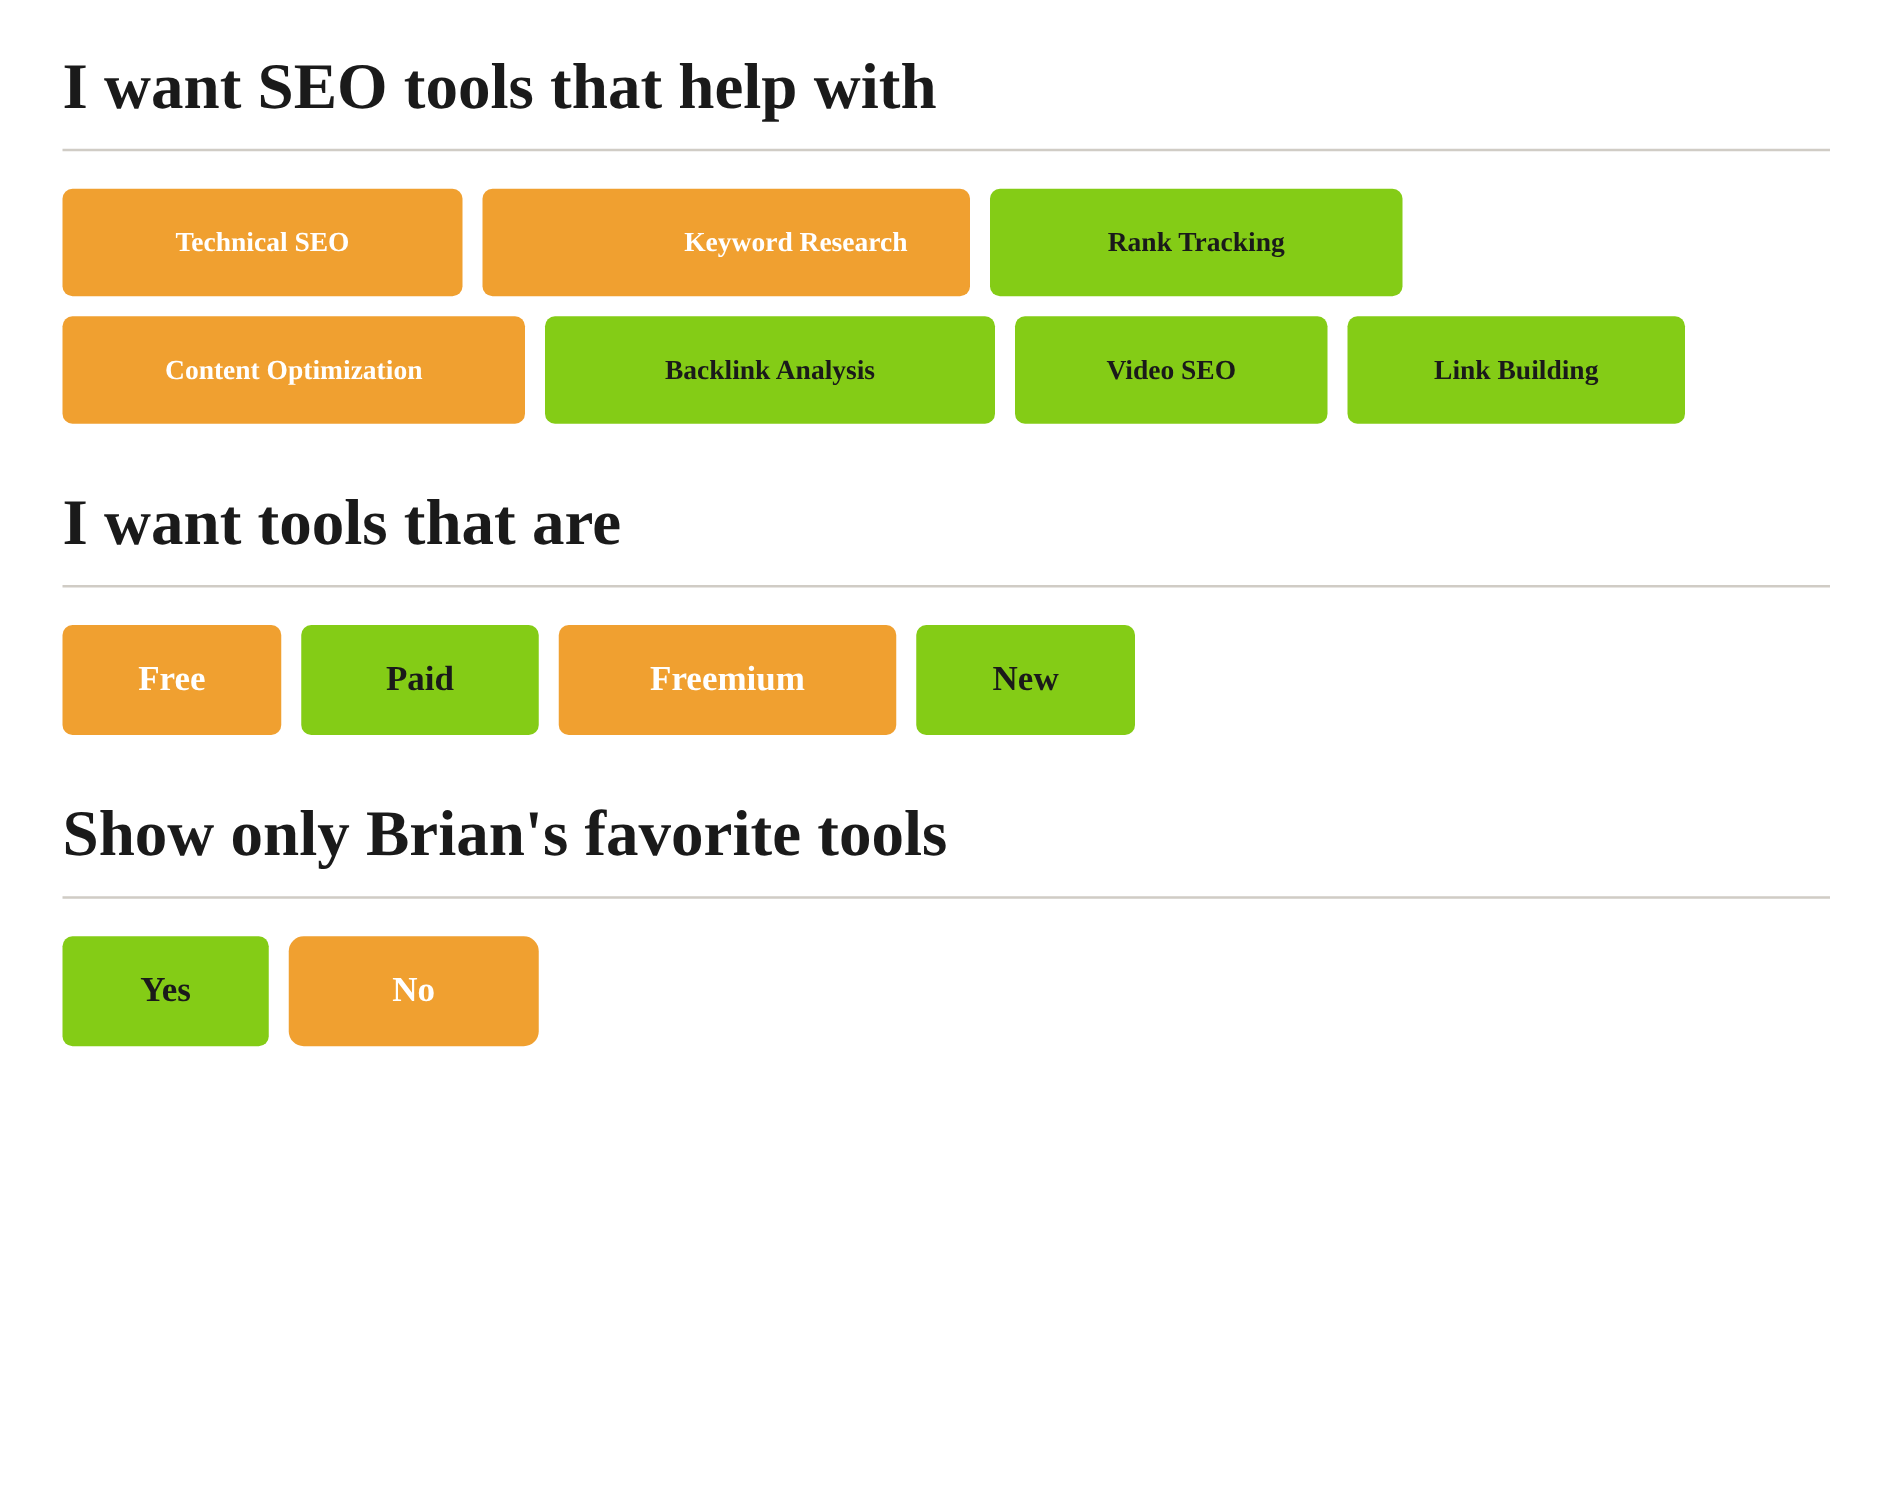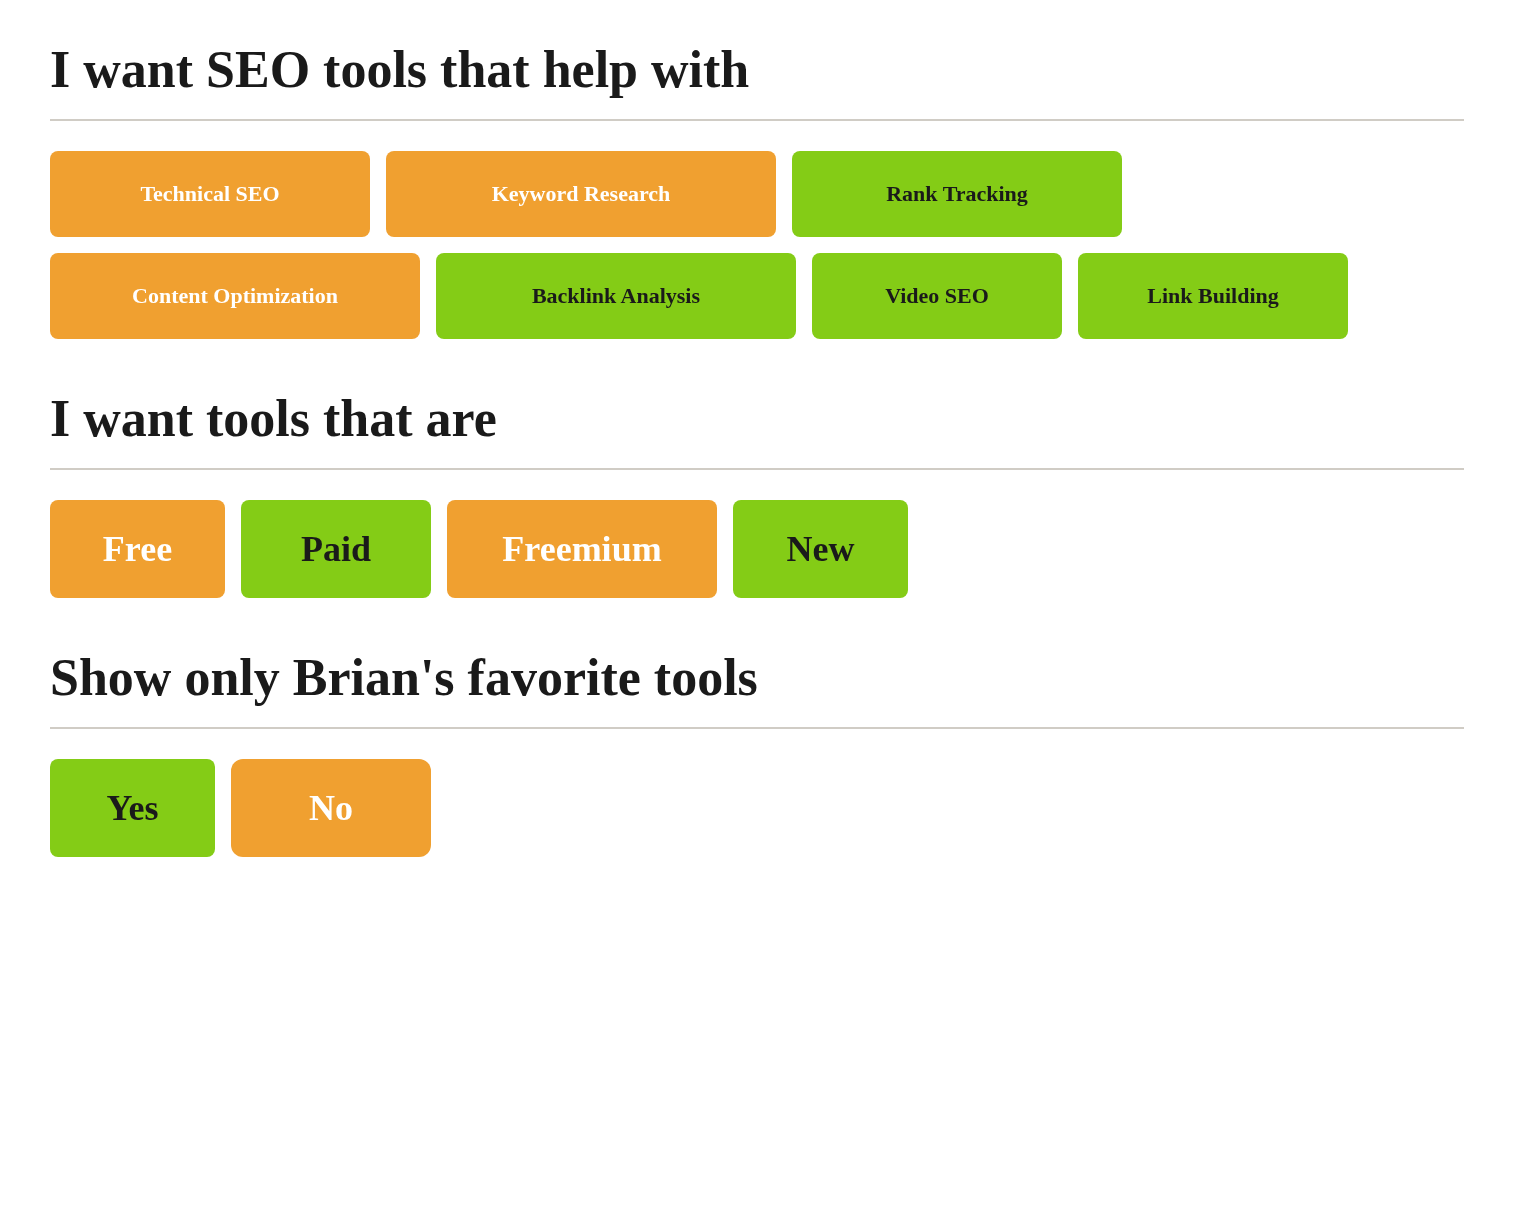--- a/index.html
+++ b/index.html
@@ -31,21 +31,21 @@
 
     .btn-group {
       display: flex;
       flex-wrap: wrap;
       gap: 16px;
       margin-bottom: 50px;
     }
 
     .filter-btn {
       padding: 28px 40px;
-      font-size: 36px;
+      font-size: 28px;
       font-weight: 800;
       border: none;
       border-radius: 8px;
       cursor: pointer;
       font-family: Georgia, serif;
       min-width: 200px;
     }
 
     .filter-btn.active {
       background-color: #f0a030;
@@ -66,20 +66,21 @@
       padding: 30px 50px;
       font-size: 22px;
     }
 
     .seo-type-btn.technical {
       min-width: 320px;
     }
 
     .seo-type-btn.keyword {
       min-width: 390px;
+      text-align: right;
     }
 
     .seo-type-btn.rank {
       min-width: 330px;
     }
 
     .seo-type-btn.content {
       min-width: 370px;
     }
 

